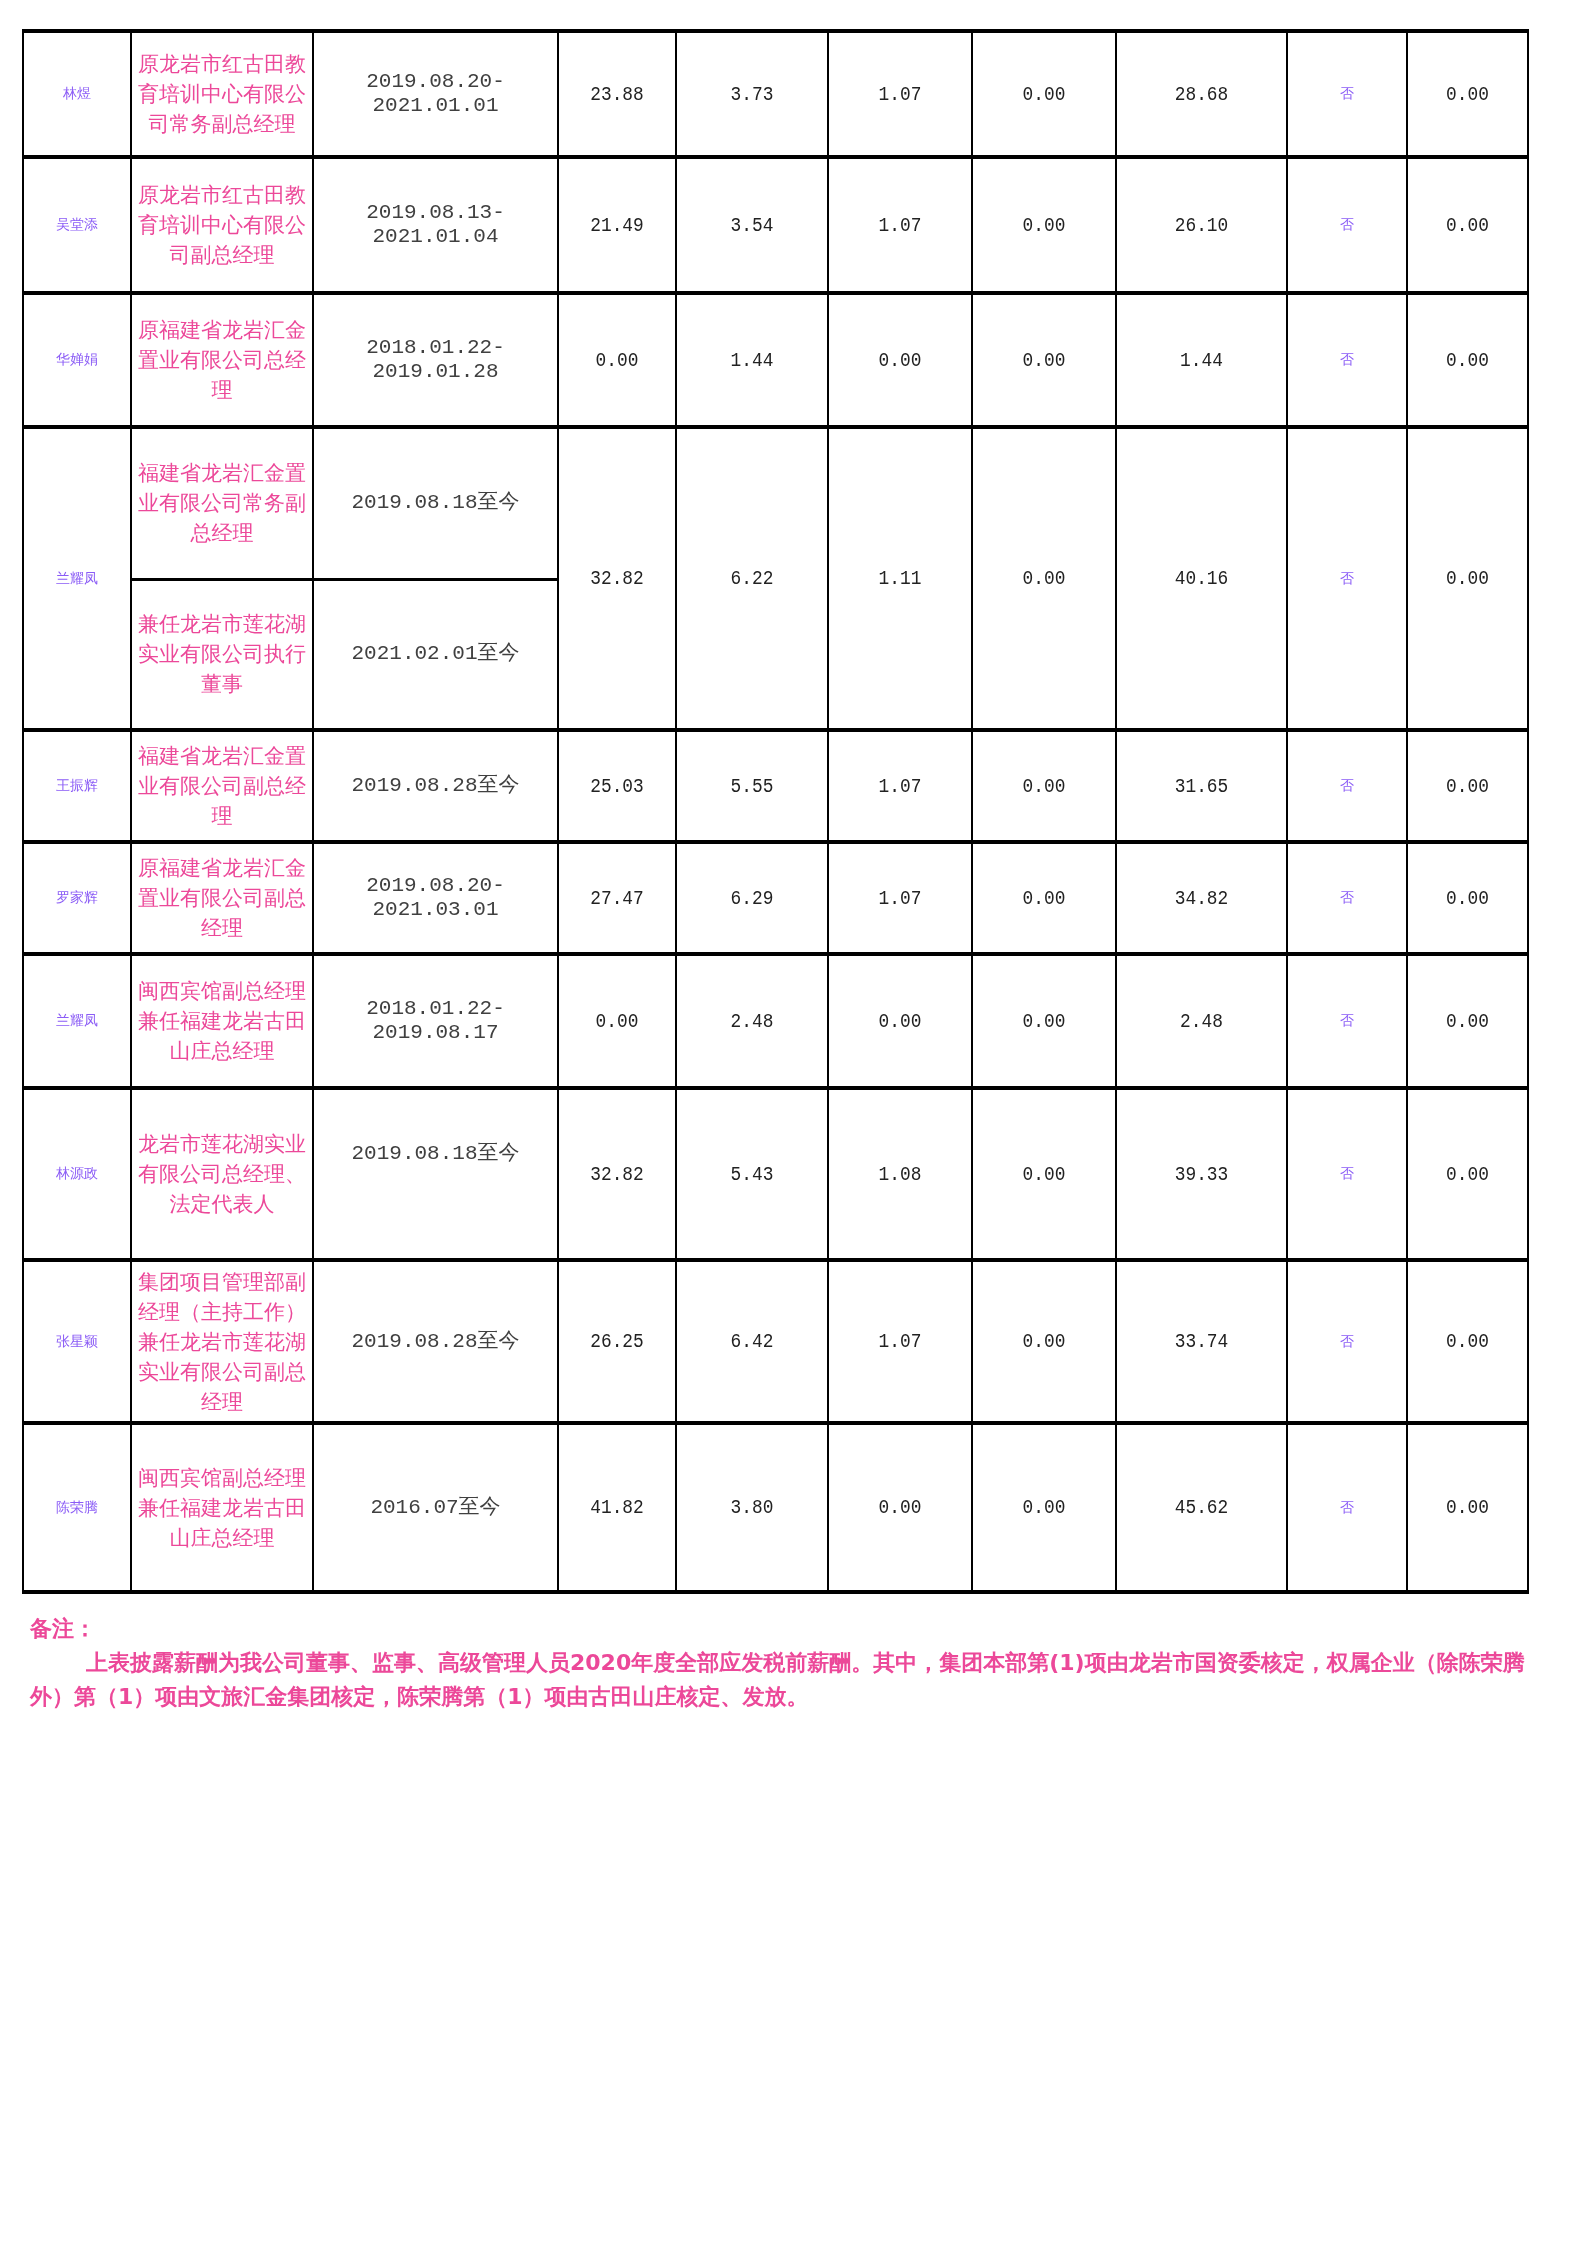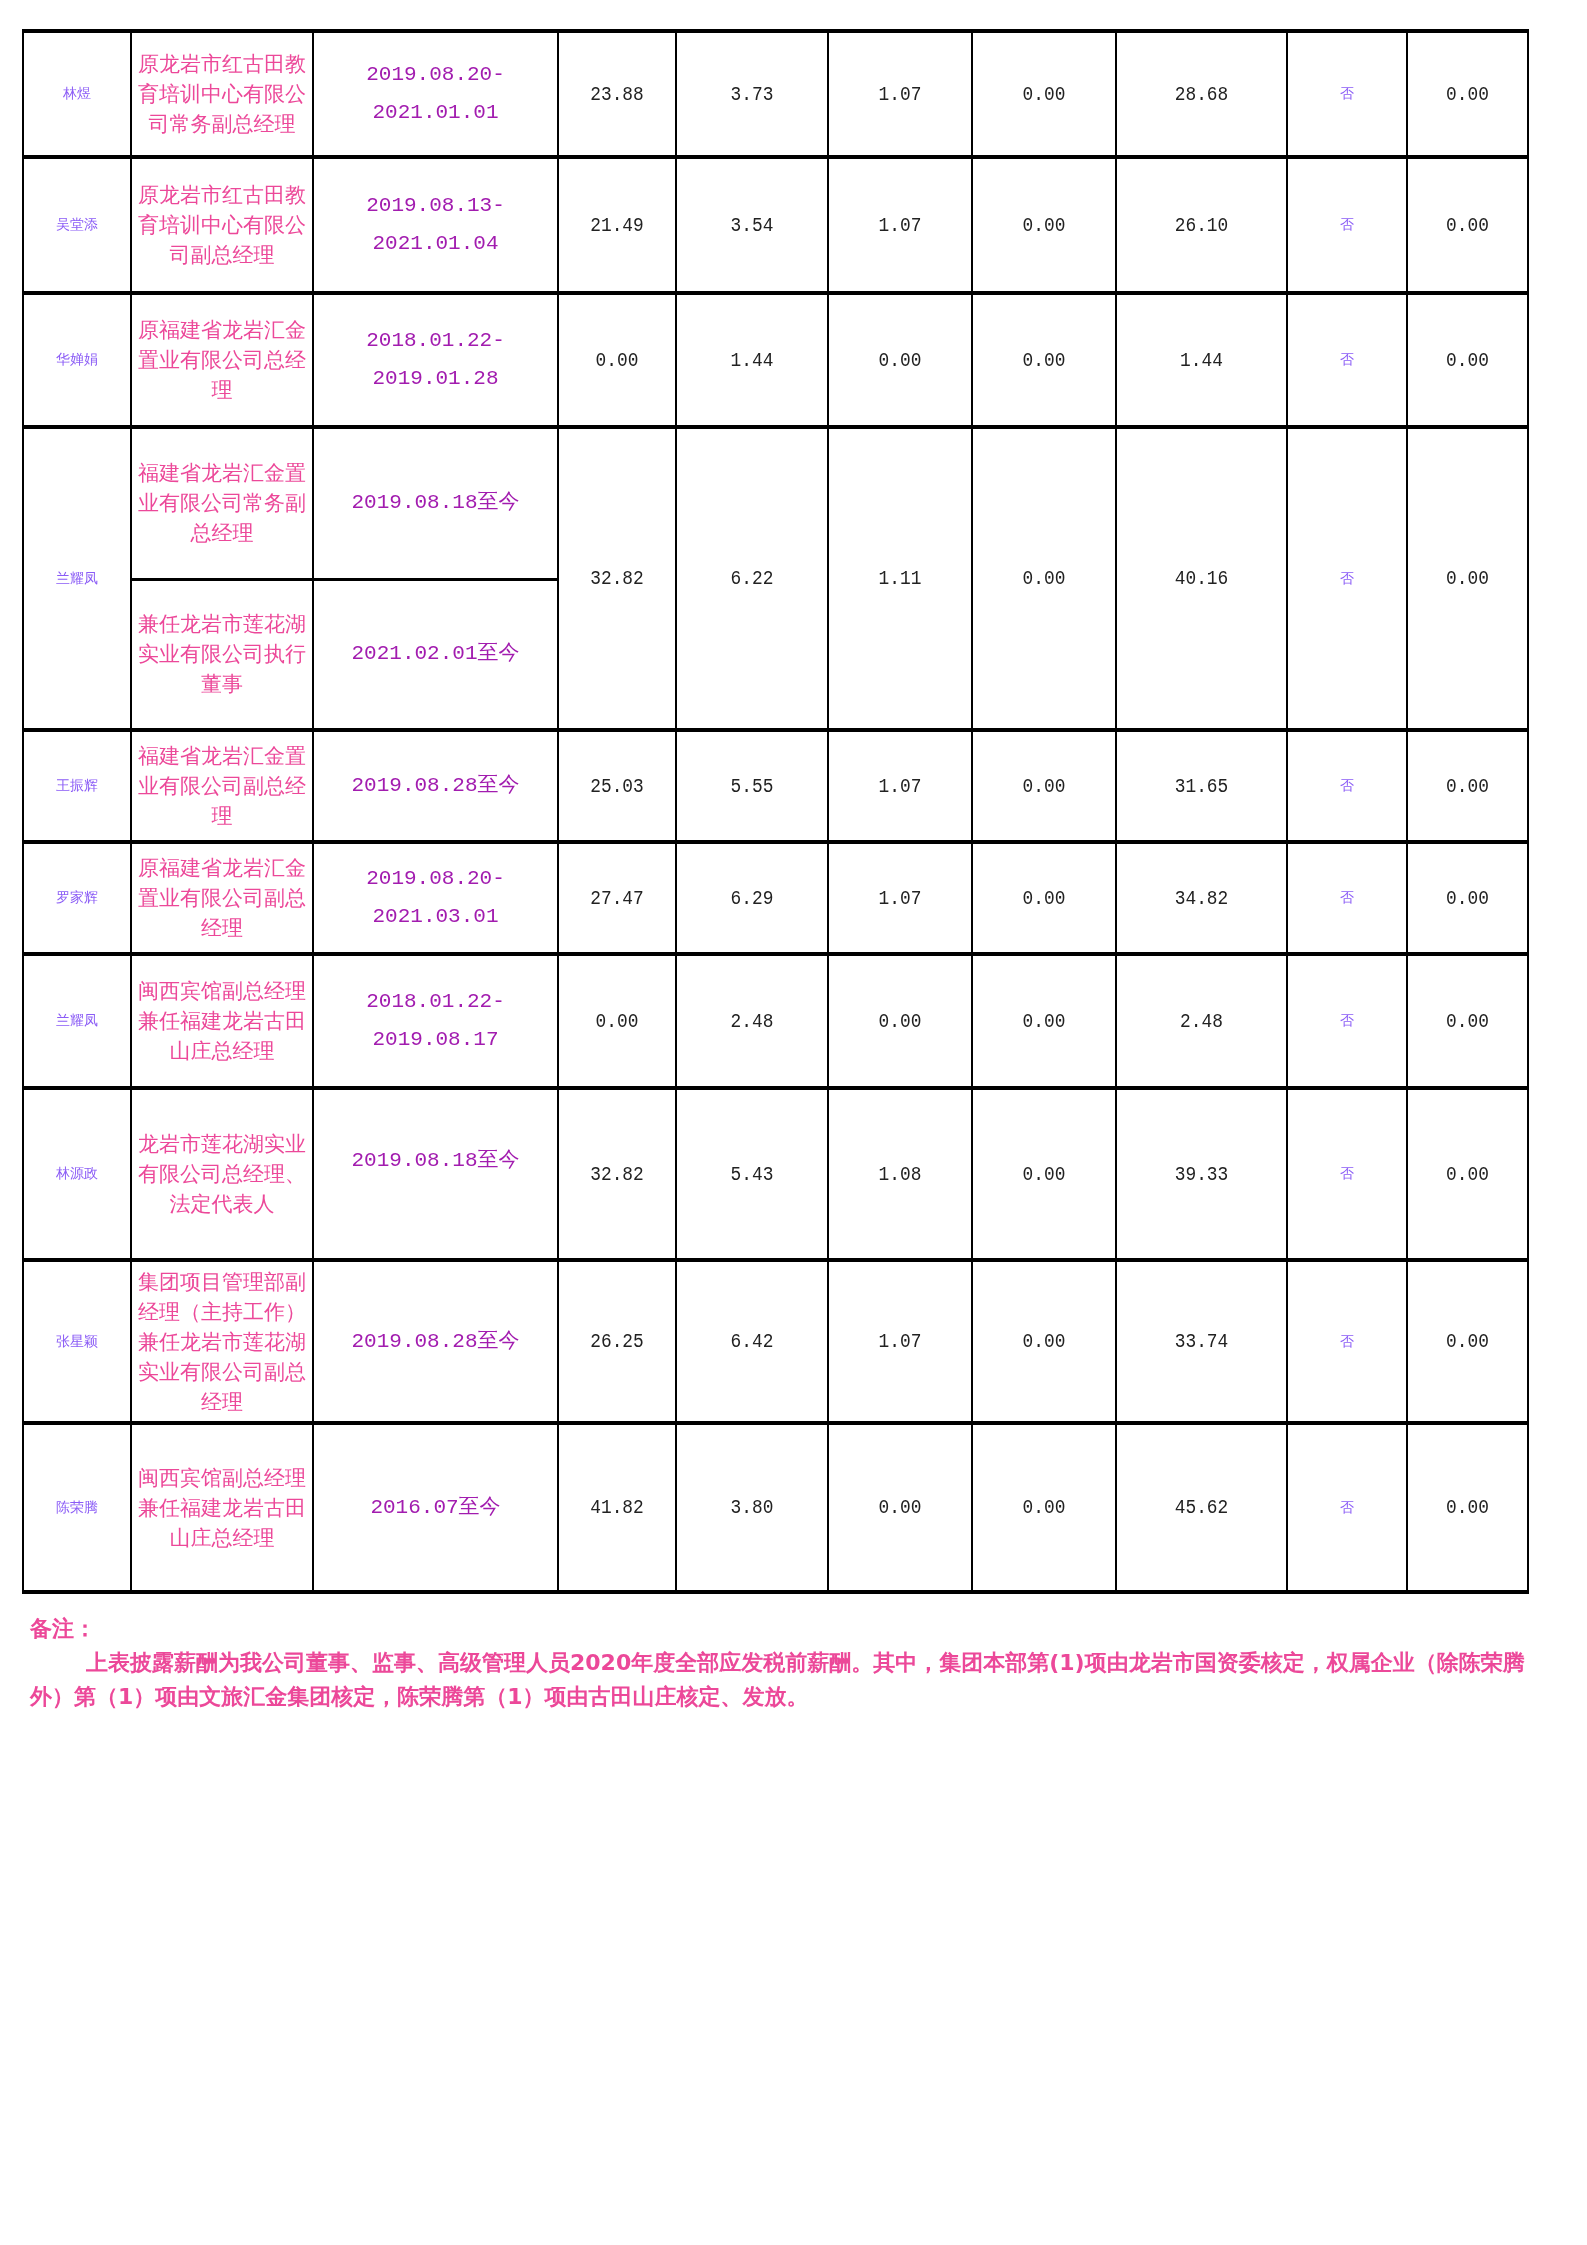--- a/index.html
+++ b/index.html
@@ -52,22 +52,22 @@
     .num {
       font-family: "Liberation Mono", "DejaVu Sans Mono", monospace;
       font-size: 21px;
       color: #222222;
       transform: scaleX(0.85);
     }
     .num span, .date span { display: inline-block; }
     .date {
       font-family: "Liberation Mono", "DejaVu Sans Mono", monospace;
       font-size: 21px;
-      line-height: 38px;
-      color: #a21caf;
+      line-height: 24px;
+      color: #404040;
     }
     .notes {
       position: absolute;
       left: 30px;
       top: 1612px;
       width: 1510px;
       font-family: "DejaVu Sans", "Liberation Sans", sans-serif;
       font-size: 22px;
       line-height: 34px;
       color: #ec4899;

